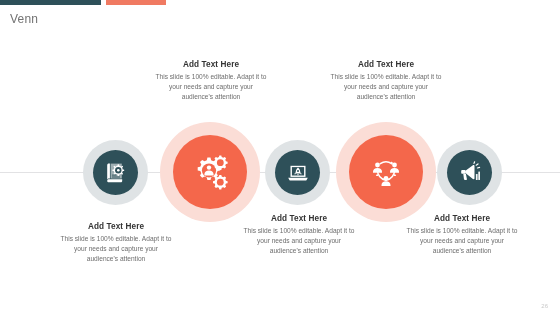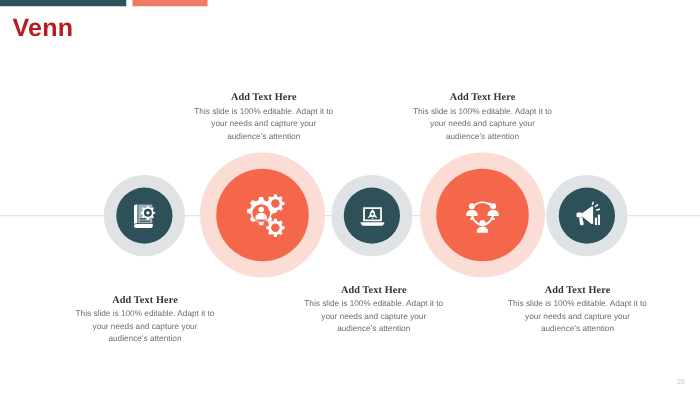--- a/index.html
+++ b/index.html
@@ -11,21 +11,21 @@
     position:relative;
   }
   
   .topbar{position:absolute;top:0;left:0;width:560px;height:6px;}
   .topbar .seg-teal{position:absolute;left:0;top:0;width:101px;height:5px;background:#2e5059;}
   .topbar .seg-coral{position:absolute;left:106px;top:0;width:60px;height:5px;background:#f07a62;}
 
   
   .page-title{
     position:absolute;left:10px;top:12px;
-    font-size:20px;font-weight:bold;color:#b91c1c;
+    font-size:12px;font-weight:normal;color:#737373;
     letter-spacing:.2px;
   }
 
   
   .stage{position:absolute;left:0;top:0;width:560px;height:315px;}
 
   .axis-line{
     position:absolute;left:0;top:172px;width:560px;height:1px;
     background:#e2e2e4;
   }
@@ -38,21 +38,21 @@
   
   .disc{position:absolute;border-radius:50%;display:flex;align-items:center;justify-content:center;}
   .disc.teal{background:#2e5059;}
   .disc.coral{background:#f4674b;}
   .disc svg{display:block;}
 
   
   .tblock{position:absolute;width:112px;text-align:center;}
   .tblock .head{
     font-size:8.2px;font-weight:bold;color:#333333;
-    margin:15px 0 3px 0;letter-spacing:.1px;font-family:Liberation Serif, serif;
+    margin:2px 0 3px 0;letter-spacing:.1px;
   }
   .tblock .body{
     font-size:6.6px;color:#6d6d6d;line-height:1.55;margin:0;
   }
 
   .page-num{
     position:absolute;right:12px;bottom:6px;
     font-size:6px;color:#c9c9c9;
   }
 </style>

